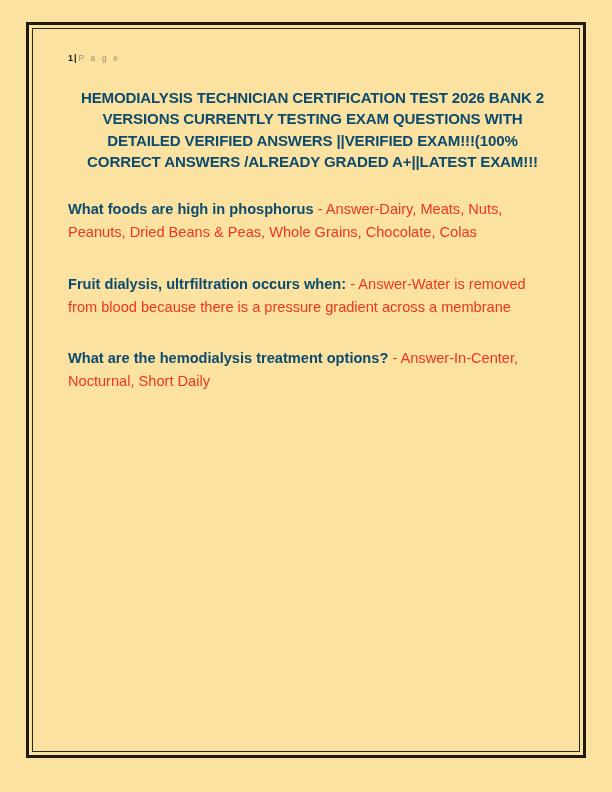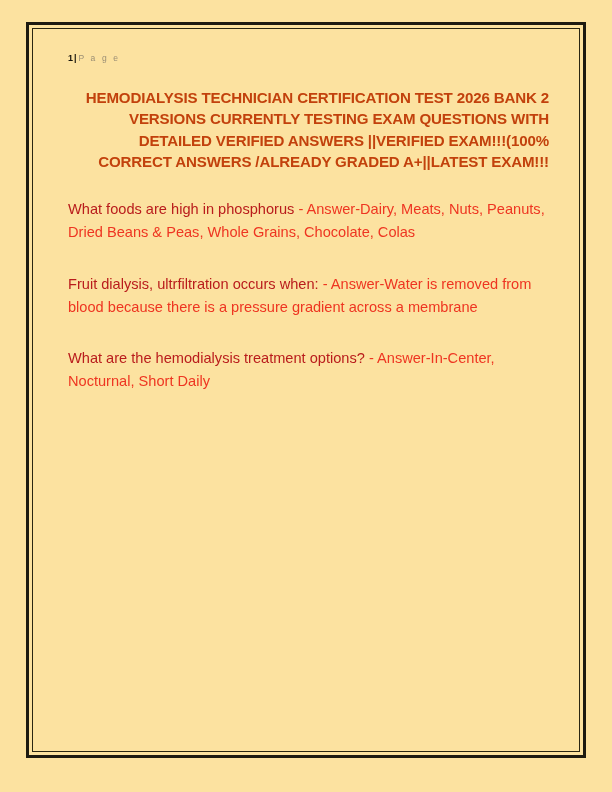--- a/index.html
+++ b/index.html
@@ -67,40 +67,41 @@
   }
   .doc-header .page-word {
     color: #9a8e74;
     letter-spacing: 2.1px;
     font-size: 8.5px;
   }
 
   
   .doc-title {
     margin: 16px 8px 0 8px;
-    text-align: right;
-    color: #c2410c;
+    text-align: center;
+    color: #0c4a6e;
     font-weight: bold;
     font-size: 15.1px;
     line-height: 21.3px;
     letter-spacing: -0.15px;
   }
 
   
   .qa-list {
     margin-top: 26px;
   }
   .qa-block {
     margin: 0 0 29px 0;
     font-size: 14.6px;
     line-height: 22.8px;
     color: #181818;
   }
   .qa-block .question {
-    color: #b91c1c;
+    color: #0c4a6e;
+    font-weight: bold;
   }
   .qa-block .answer {
     color: #ee3521;
   }
 </style>
 </head>
 <body>
 
 <div class="page-frame">
   <div class="page-frame-inner"></div>

